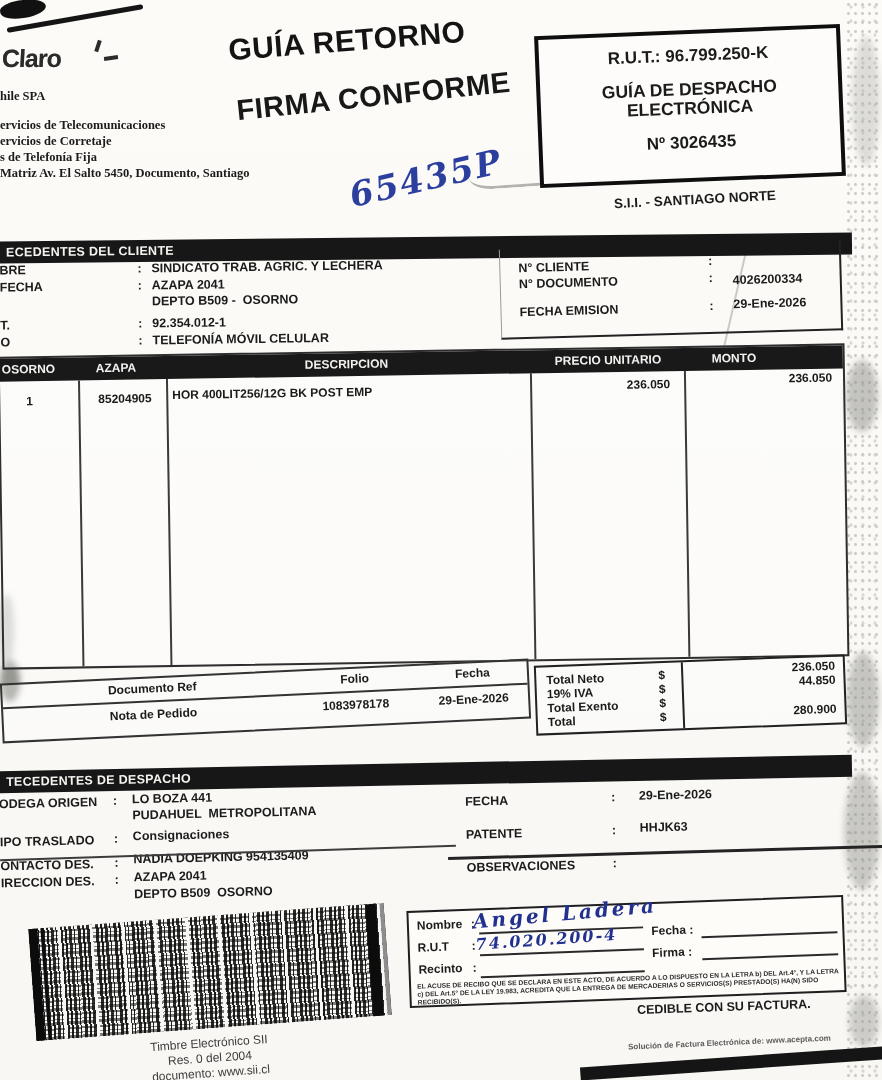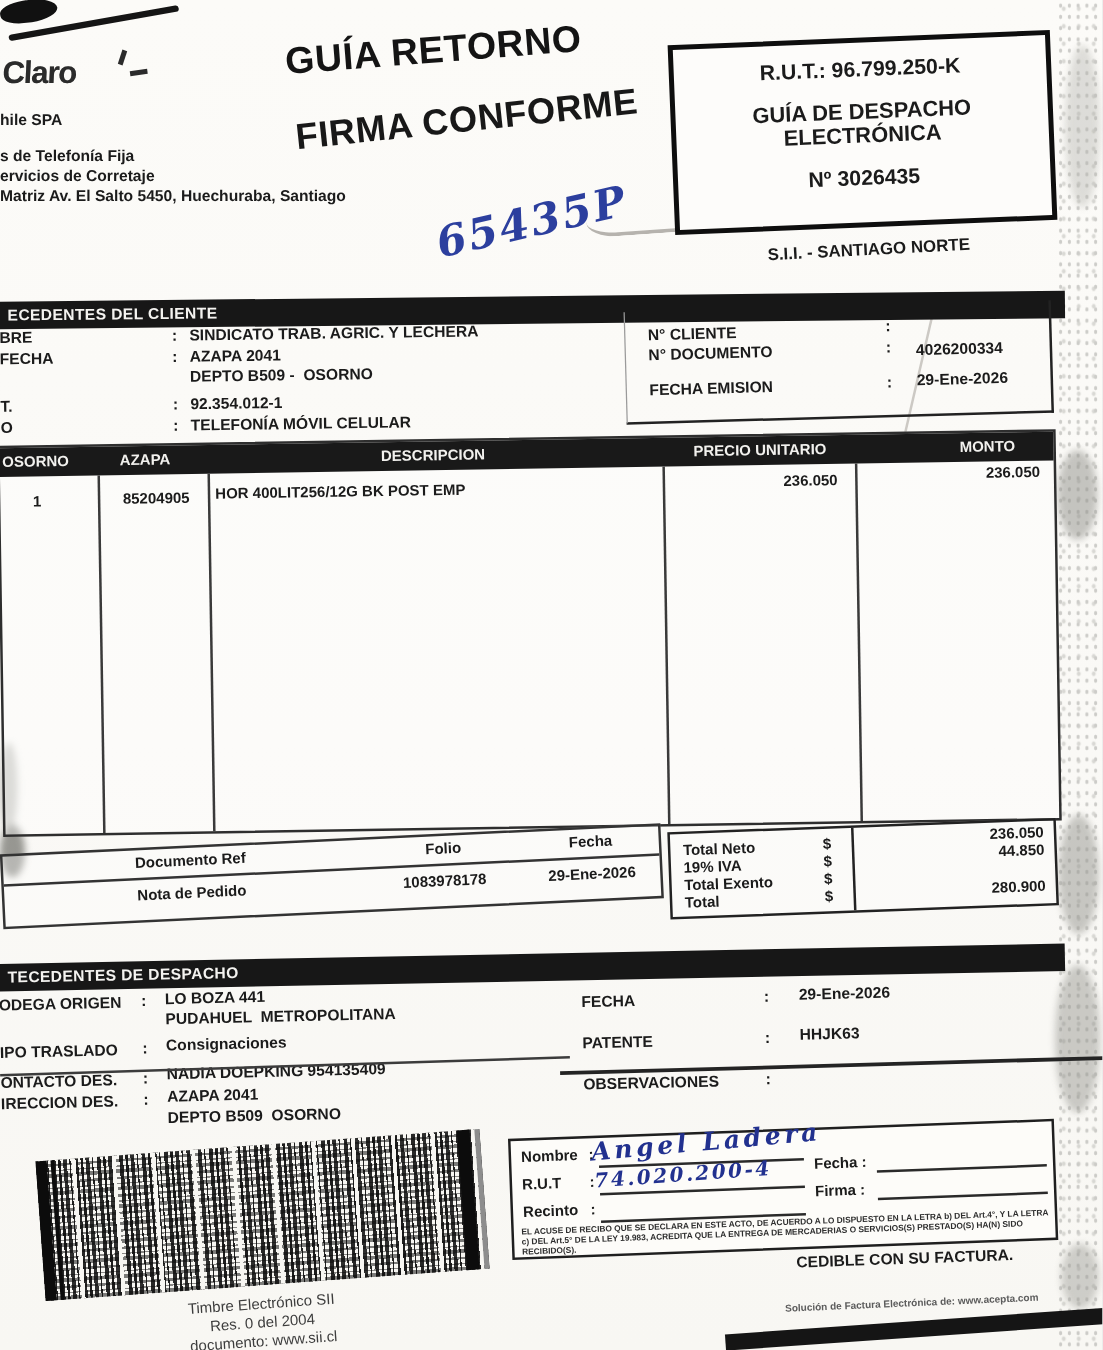--- a/index.html
+++ b/index.html
@@ -14,21 +14,21 @@
   .abs { position:absolute; }
   .b { font-weight:700; text-shadow:0 0 .5px rgba(40,40,40,.5); }
   .val { white-space:pre; }
 
   
   .pen-blob { left:0; top:3; width:46px; height:18px; background:#111; border-radius:45% 55% 50% 50%; transform:rotate(-9deg); }
   .pen-stroke { left:6px; top:16px; width:138px; height:5px; background:#151515; border-radius:3px; transform:rotate(-10deg); }
   .logo { left:2px; top:44px; font-size:25px; font-weight:700; letter-spacing:-1px; color:#2b2b2b; transform:skewX(-3deg); }
   .logo-tick1 { left:96px; top:40px; width:4px; height:12px; background:#2b2b2b; transform:rotate(18deg); }
   .logo-tick2 { left:104px; top:56px; width:14px; height:4px; background:#2b2b2b; transform:rotate(-8deg); }
-  .company { left:0; top:88px; font-size:12.5px; font-weight:700; line-height:16px; }
+  .company { left:0; top:88px; font-size:12.5px; font-weight:700; line-height:16px;font-family:Liberation Serif, serif; }
   .company div { white-space:pre; }
   .company .gap { margin-bottom:13px; }
 
   
   .stamp1 { left:228px; top:24px; font-size:30px; font-weight:700; letter-spacing:.5px; color:#141414; transform:rotate(-4.5deg); }
   .stamp2 { left:236px; top:80px; font-size:29px; font-weight:700; letter-spacing:.5px; color:#181818; transform:rotate(-6deg); }
   .stamp-curve { left:468px; top:140px; width:248px; height:42px; border-bottom:3px solid #a5a29c; border-bottom-right-radius:60% 100%; border-bottom-left-radius:10% 30%; transform:rotate(-4deg); opacity:.8; }
   .hand-top { left:348px; top:158px; font-family:"DejaVu Serif", serif; font-style:italic; font-weight:700; font-size:34px; letter-spacing:2px; color:#2c3f9e; transform:rotate(-13deg); }
 
   
@@ -131,23 +131,24 @@
   <div class="abs crease"></div>
 
   <div class="abs pen-blob"></div>
   <div class="abs pen-stroke"></div>
   <div class="abs logo b">Claro</div>
   <div class="abs logo-tick1"></div>
   <div class="abs logo-tick2"></div>
 
   <div class="abs company">
     <div class="gap">hile SPA</div>
+    <div>ervicios de Telecomunicaciones</div>
+    <div>ervicios de Corretaje</div>
     <div>s de Telefonía Fija</div>
-    <div>ervicios de Corretaje</div>
-    <div>Matriz Av. El Salto 5450, Huechuraba, Santiago</div>
+    <div>Matriz Av. El Salto 5450, Documento, Santiago</div>
   </div>
 
   <div class="abs stamp1">GUÍA RETORNO</div>
   <div class="abs stamp2">FIRMA CONFORME</div>
   <div class="abs stamp-curve"></div>
   <div class="abs hand-top">65435P</div>
 
   <div class="abs rut-box">
     <div class="l1">R.U.T.: 96.799.250-K</div>
     <div class="l2">
@@ -186,21 +187,21 @@
     <span style="left:208px;top:55px">:</span>
     <span style="left:232px;top:54px">29-Ene-2026</span>
   </div>
 
   <div class="abs items">
     <div class="items-head">
       <span style="left:2px">OSORNO</span>
       <span style="left:96px">AZAPA</span>
       <span style="left:305px">DESCRIPCION</span>
       <span style="left:555px">PRECIO UNITARIO</span>
-      <span style="left:768px">MONTO</span>
+      <span style="left:712px">MONTO</span>
     </div>
     <div class="vline" style="left:78px"></div>
     <div class="vline" style="left:166px"></div>
     <div class="vline" style="left:530px"></div>
     <div class="vline" style="left:684px"></div>
     <div class="cell" style="left:26px;top:36px">1</div>
     <div class="cell" style="left:98px;top:35px">85204905</div>
     <div class="cell" style="left:172px;top:32px">HOR 400LIT256/12G BK POST EMP</div>
     <div class="cell" style="left:530px;top:29px;width:140px;text-align:right">236.050</div>
     <div class="cell" style="left:684px;top:25px;width:148px;text-align:right">236.050</div>

